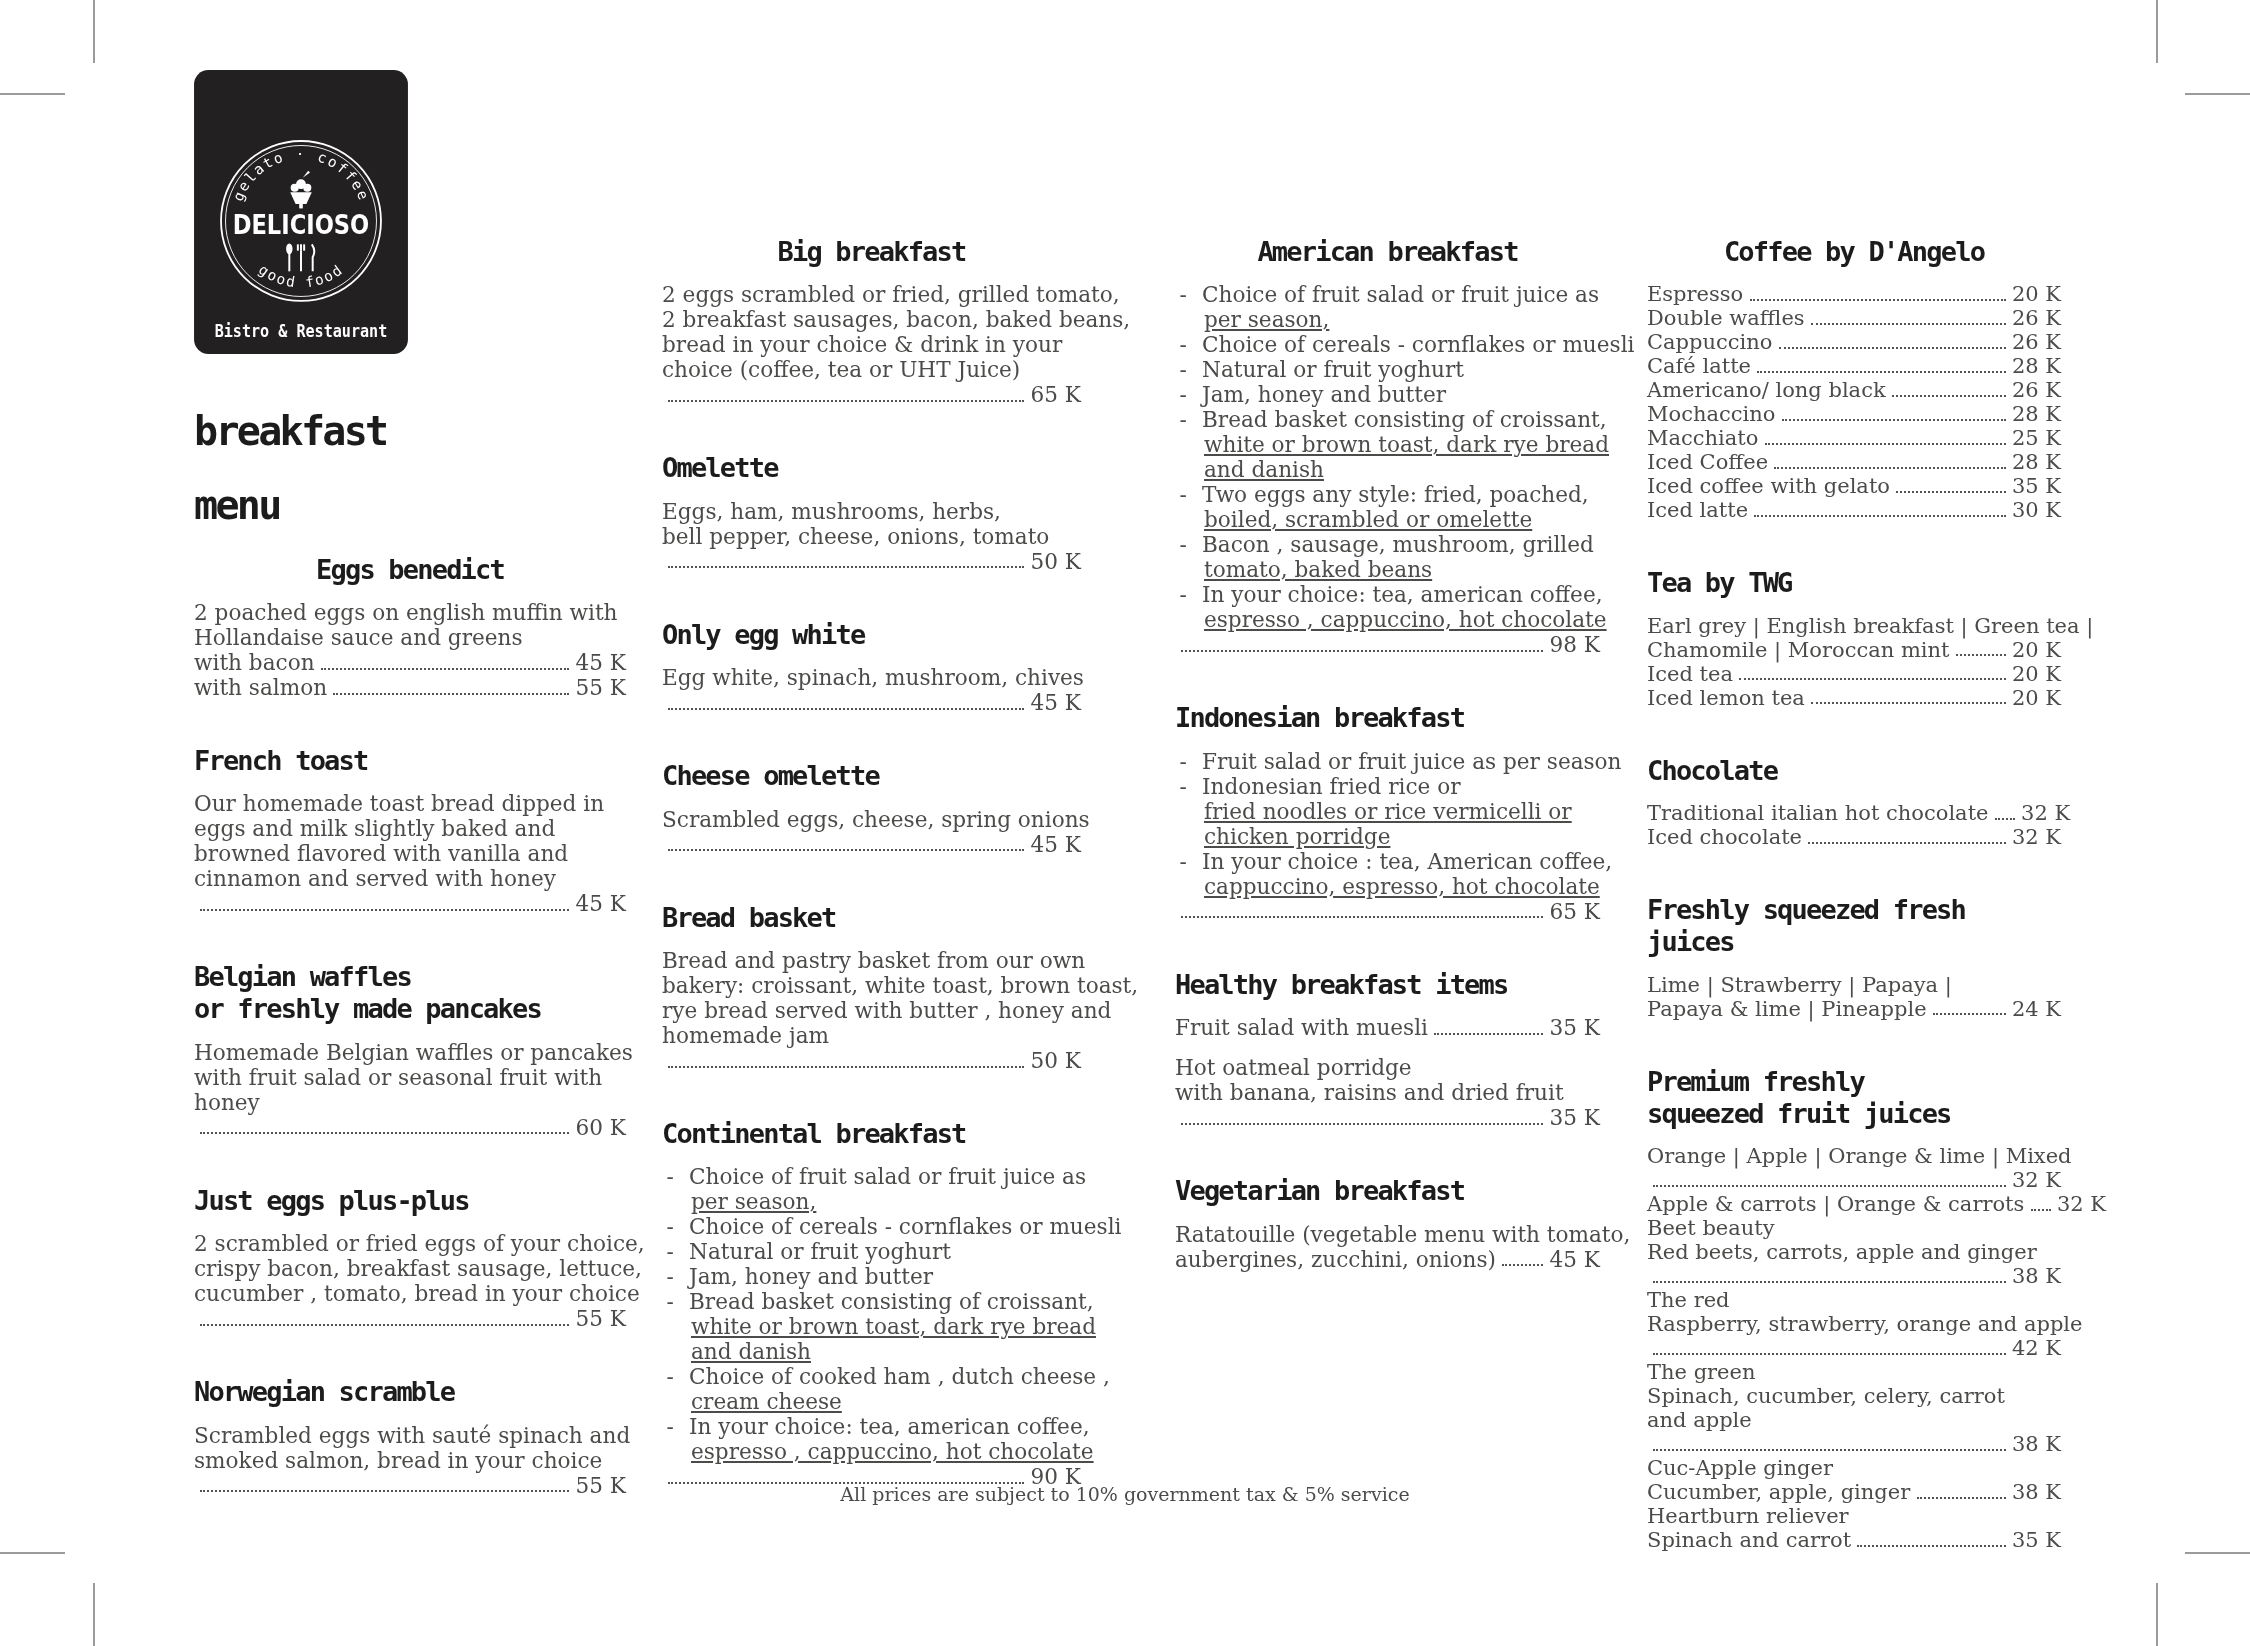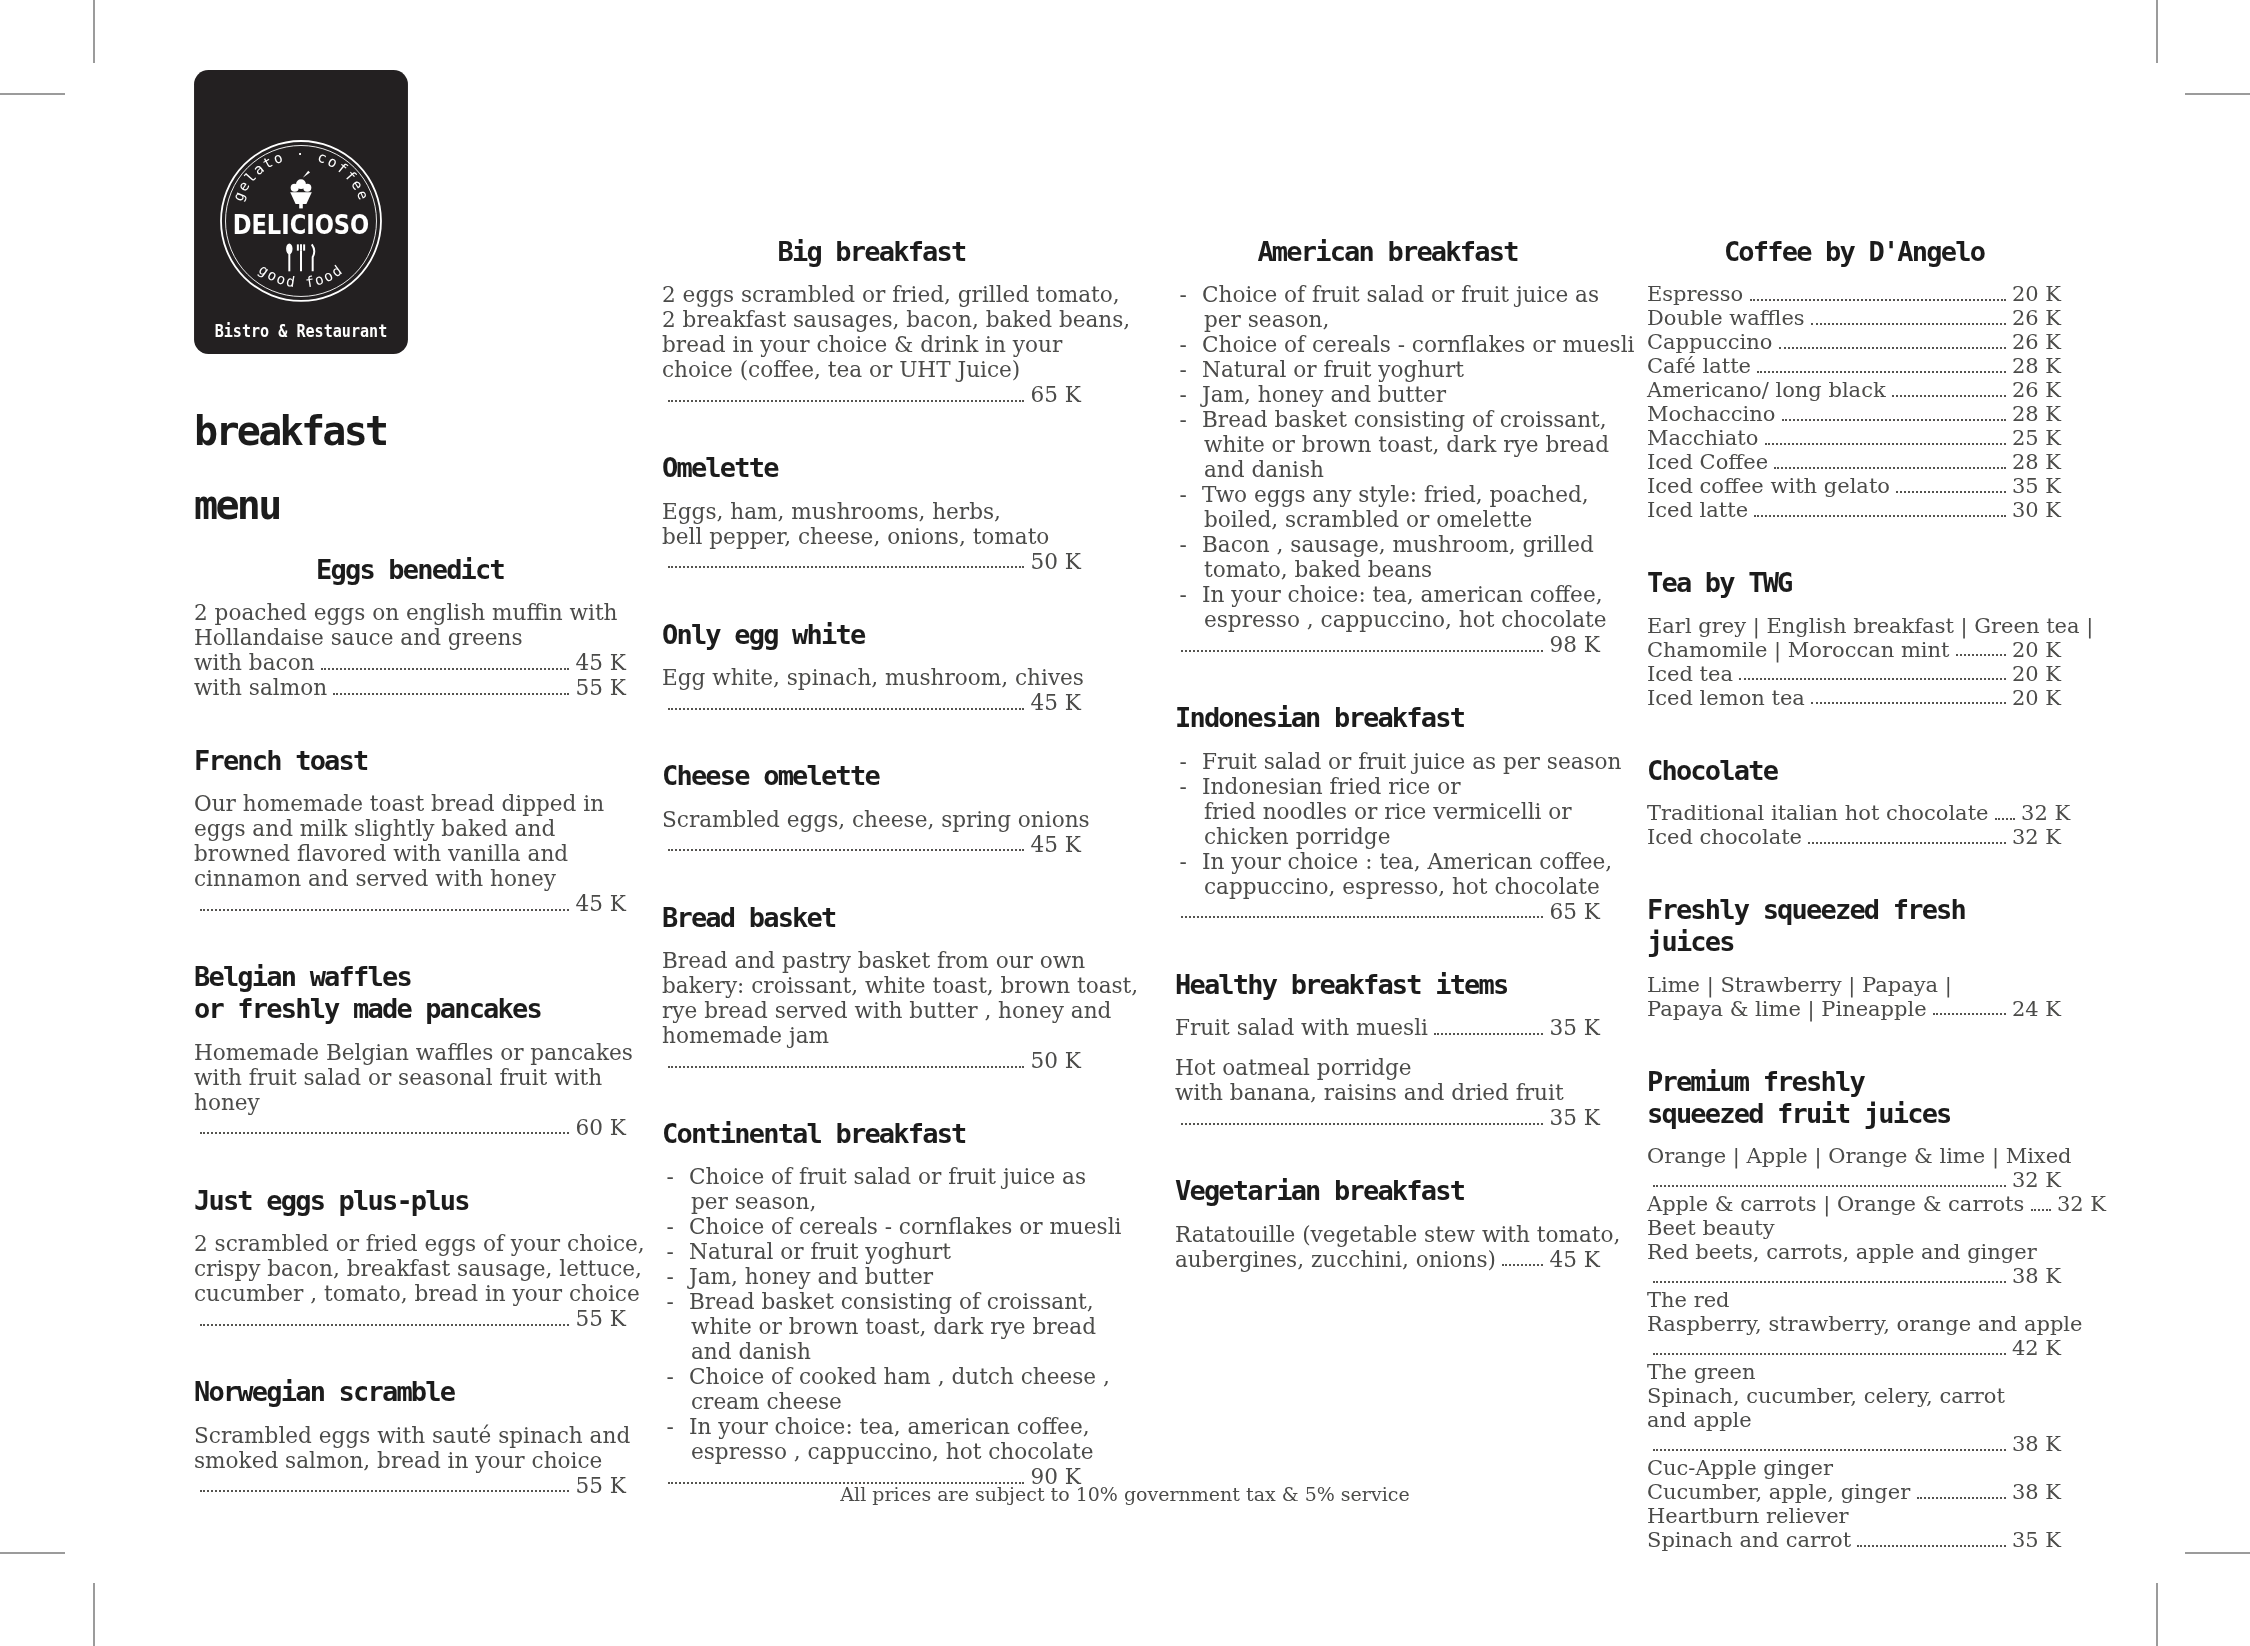--- a/index.html
+++ b/index.html
@@ -45,21 +45,21 @@
   .col4 .line { font-size:21px; line-height:24px; }
   .line .t { white-space:pre; }
   .line .p { white-space:pre; }
   .leader {
     flex:1 1 auto; min-width:20px;
     border-bottom:2.7px dotted #55534f;
     margin:0 6.3px 5.4px 6.3px;
   }
   .line.dash { padding-left:27px; position:relative; }
   .line.dash::before { content:"-"; position:absolute; left:4.5px; }
-  .line.cont { padding-left:29px; }
+  .line.cont { padding-left:29px;text-decoration:underline; }
   .line.gap { height:15.3px; }
 
   .footer {
     position:absolute; top:1483px; left:0; width:100%;
     text-align:center; font-size:19px; color:#4b4b49;
   }
 </style>
 </head>
 <body>
 
@@ -424,21 +424,21 @@
           </div>
           <div class="line">
             <span class="t"></span>
             <span class="leader"></span>
             <span class="p">35 K</span>
           </div>
         </section>
         <section class="menu-section">
           <h3 class="sec-heading">Vegetarian breakfast</h3>
           <div class="line">
-            <span class="t">Ratatouille (vegetable stew with tomato,</span>
+            <span class="t">Ratatouille (vegetable menu with tomato,</span>
           </div>
           <div class="line">
             <span class="t">aubergines, zucchini, onions)</span>
             <span class="leader"></span>
             <span class="p">45 K</span>
           </div>
         </section>
       </div>
   </div>
 

